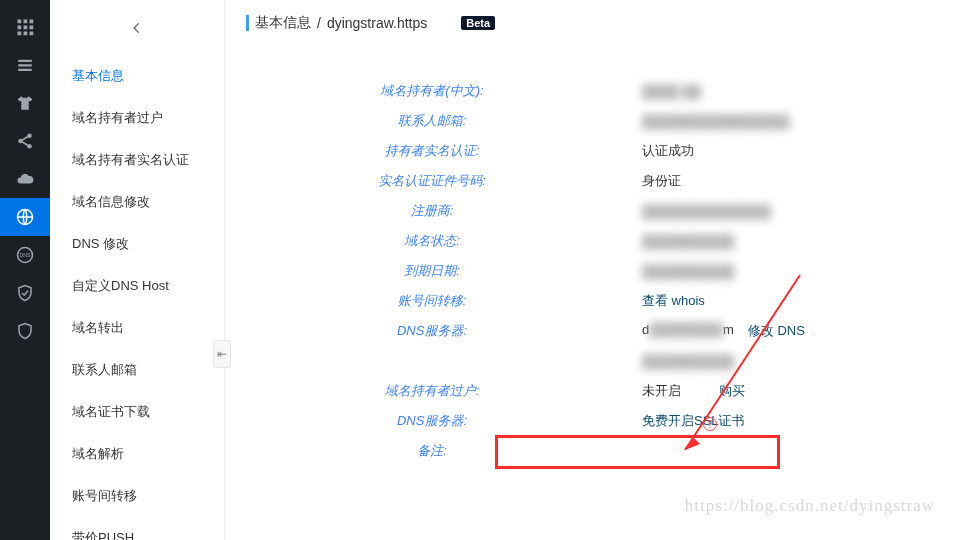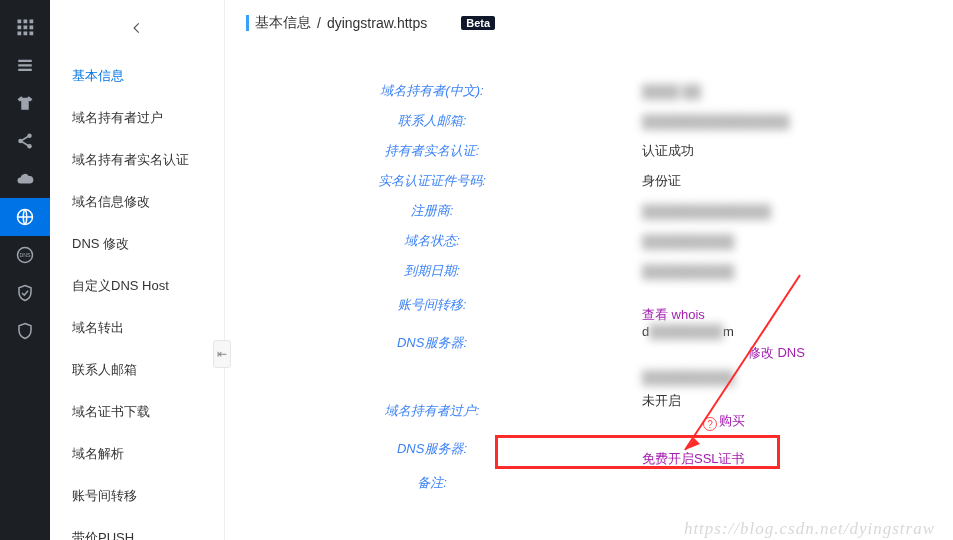--- a/index.html
+++ b/index.html
@@ -21,28 +21,28 @@
   
   .main { position: absolute; left: 240px; top: 0; right: 0; height: 540px; }
   .bc { padding: 14px 0 14px 6px; display: flex; align-items: center; gap: 6px; font-size: 14px; }
   .bc .bar { width: 3px; height: 16px; background: #3aa0ff; }
   .bc .beta { background: #0f172a; color: #fff; font-size: 11px; padding: 1px 5px; border-radius: 2px; font-weight: bold; margin-left: 28px; }
   
   .info { padding-top: 30px; }
   .row { display: flex; align-items: center; min-height: 30px; }
   .lbl { width: 390px; text-align: center; color: #3b82f6; padding-right: 6px; font-style: italic; }
   .val { padding-left: 12px; color: #333; display: flex; gap: 14px; }
-  .link { color: #a21caf; cursor: pointer; margin-top: 20px; }
+  .link { color: #0c4a6e; cursor: pointer; }
   .blur { filter: blur(4px); color: #bbb; user-select: none; }
   
   .highlight-box { position: absolute; border: 3px solid #ff2a2a; pointer-events: none; }
   .hb1 { left: 495px; top: 435px; width: 285px; height: 34px; }
   .arrow-line { position: absolute; pointer-events: none; }
   
-  .watermark { position: absolute; right: 18px; bottom: 1px; color: #d8d8d8; font-family: Georgia, serif; font-style: italic; font-size: 17px; letter-spacing: 1px; }
+  .watermark { position: absolute; right: 18px; bottom: 24px; color: #d8d8d8; font-family: Georgia, serif; font-size: 17px; letter-spacing: 1px; }
   .qmark { position: absolute; left: 703px; top: 417px; width: 14px; height: 14px; border: 1px solid #ff4d4f; border-radius: 50%; color: #ff4d4f; font-size: 10px; display: flex; align-items: center; justify-content: center; }
 </style>
 </head>
 <body>
 
 <div class="iconbar">
   <div class="ic">
       <svg viewBox="0 0 24 24">
         <rect x="2" y="2" width="5" height="5"></rect>
         <rect x="10" y="2" width="5" height="5"></rect>

